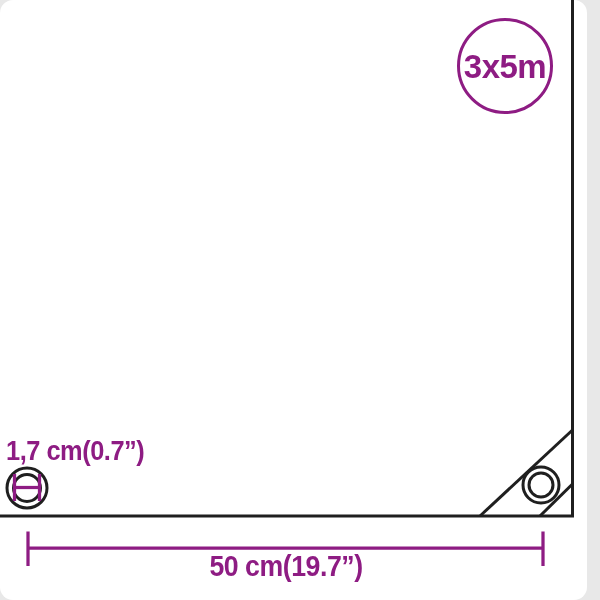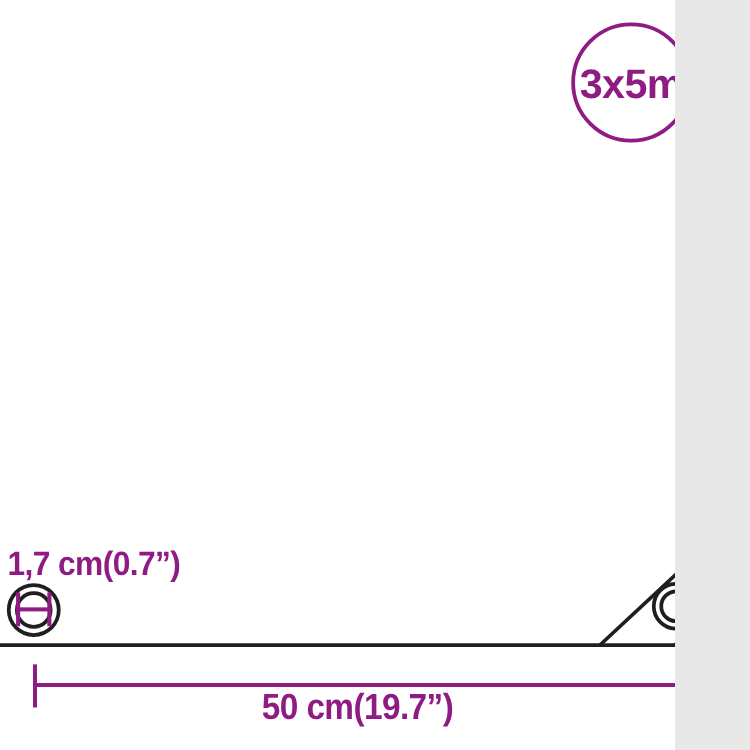--- a/index.html
+++ b/index.html
@@ -6,24 +6,25 @@
     --accent: #8E1C83;
     --line: #1F1F1F;
     --background: #FFFFFF;
   }
   * { margin: 0; padding: 0; box-sizing: border-box; }
   html, body { background: #e8e8e8; }
   body { font-family: "Liberation Sans", sans-serif; }
 
   .stage {
     position: relative;
-    width: 540px;
+    width: 587px;
     height: 600px;
     background: var(--background);
     overflow: hidden;
+    border-radius: 13px;
   }
 
   .diagram-svg {
     position: absolute;
     left: 0; top: 0;
     width: 600px; height: 600px;
   }
 
   .ink {
     stroke: var(--line);

